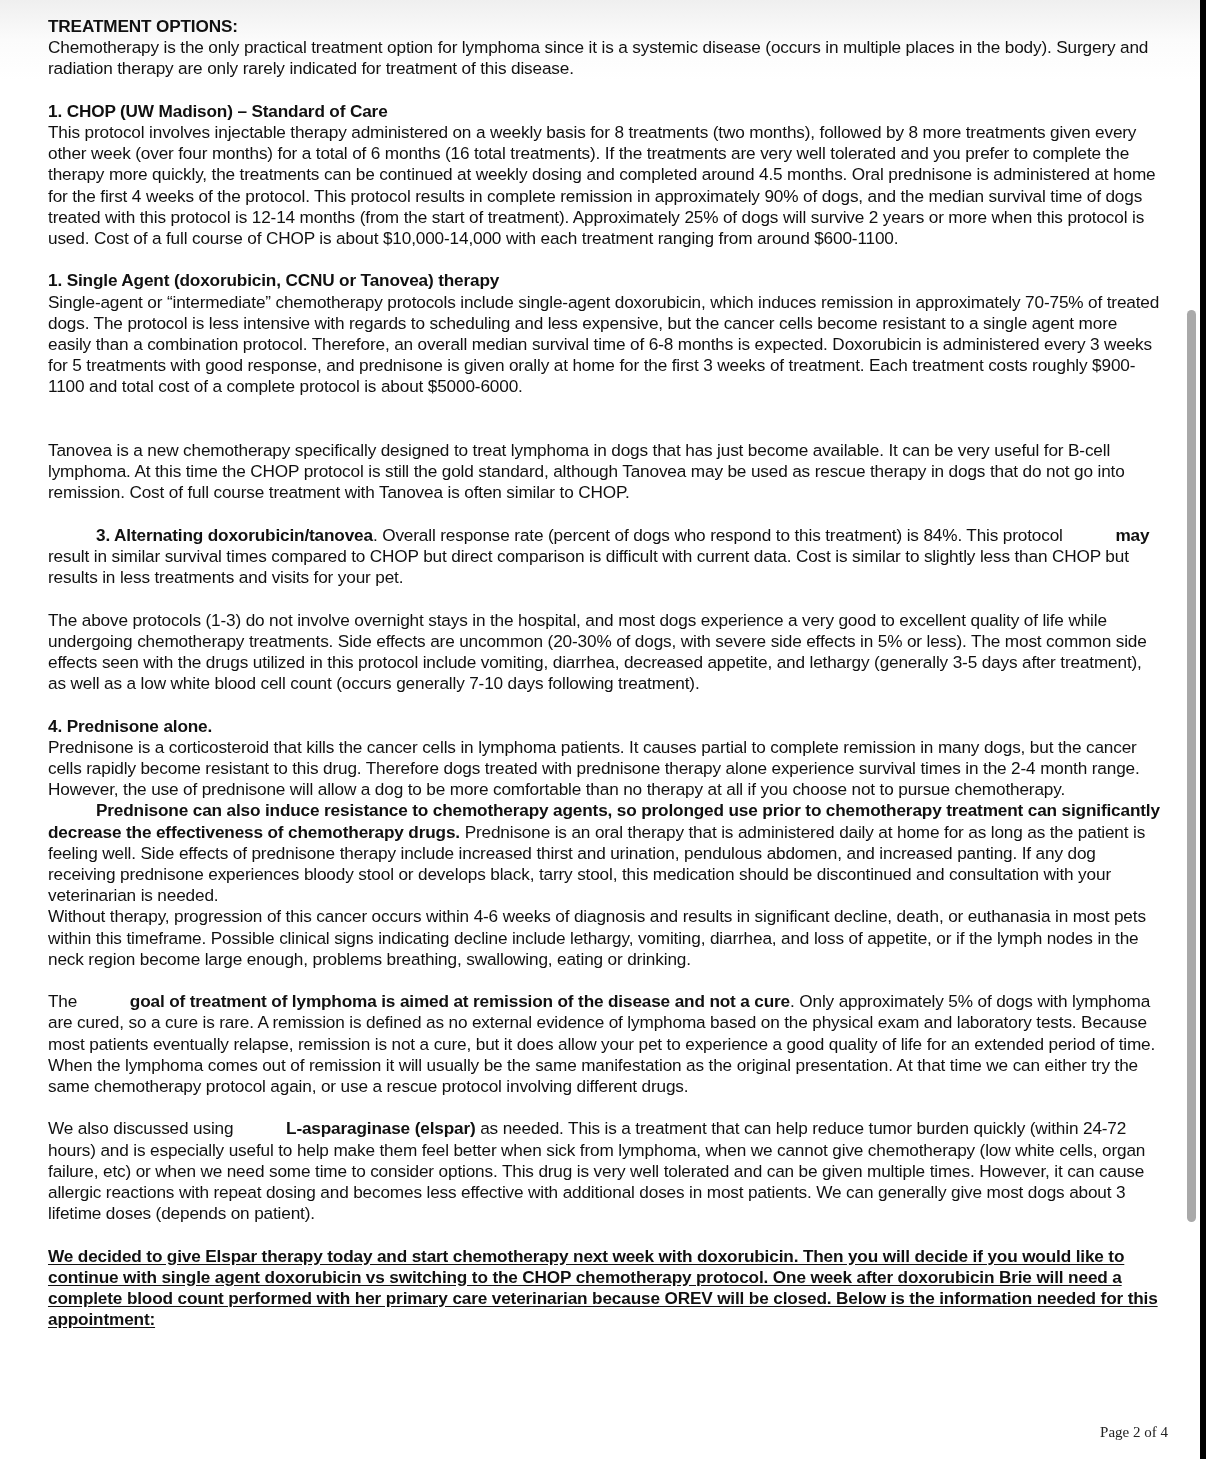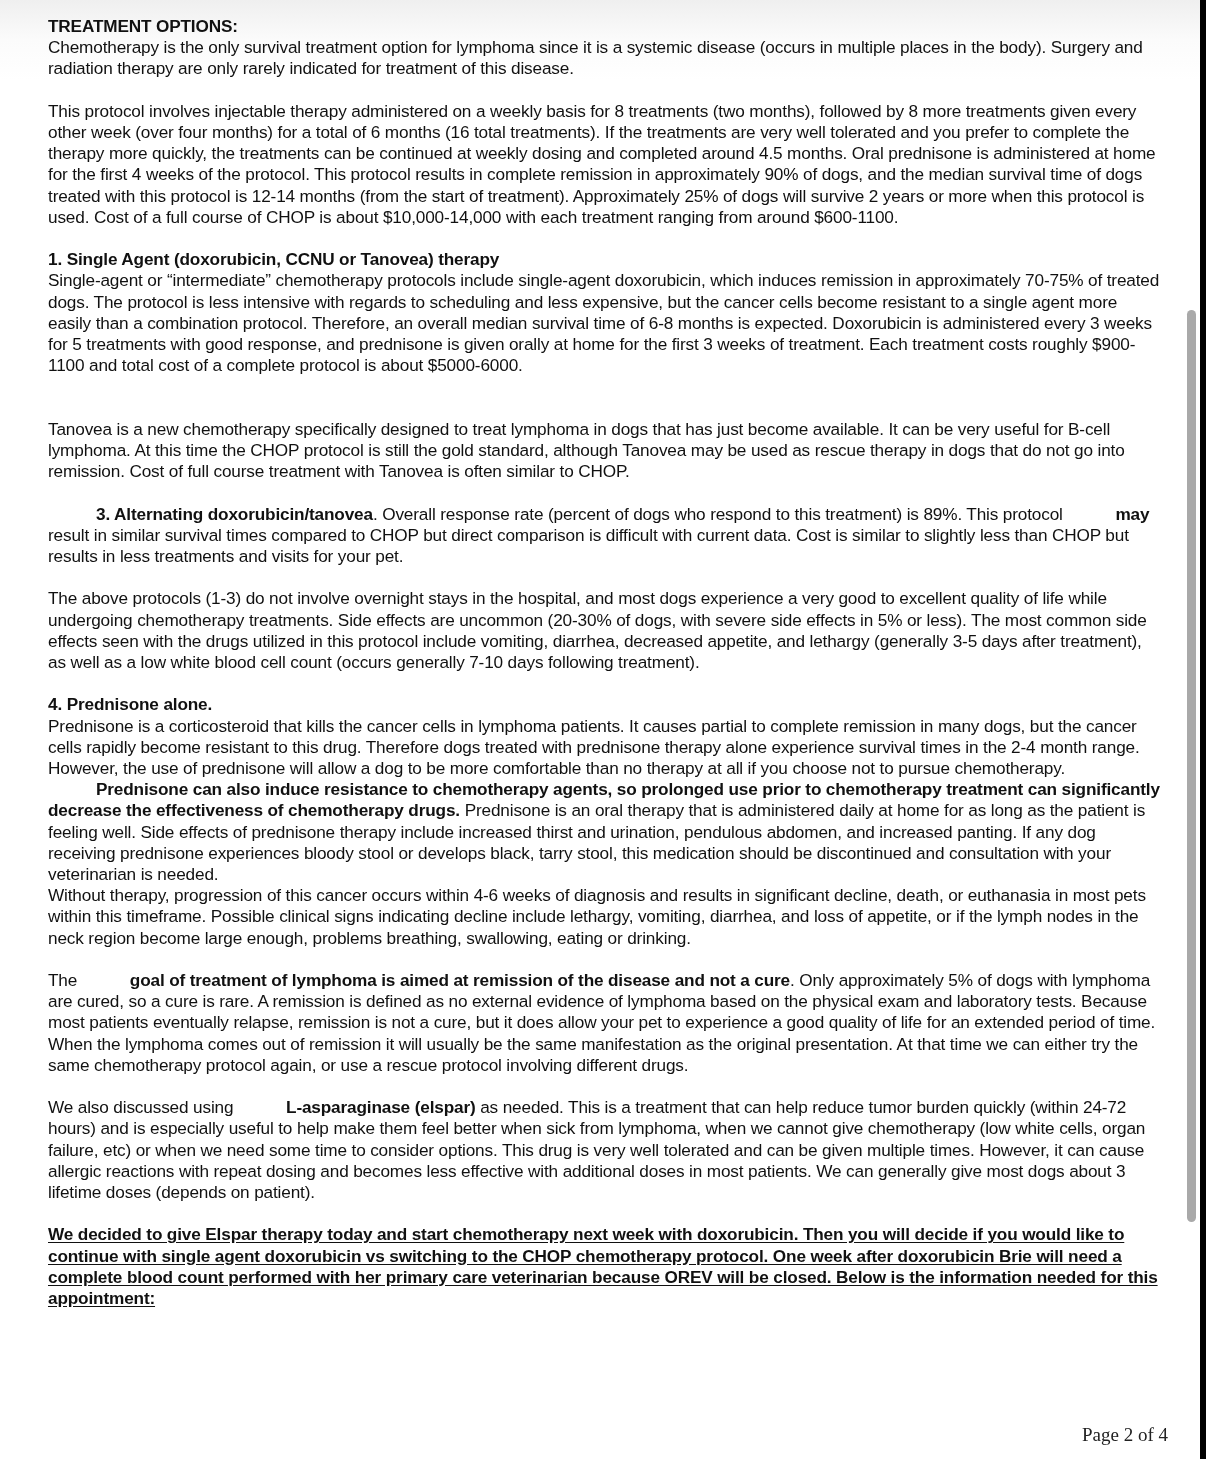--- a/index.html
+++ b/index.html
@@ -17,48 +17,49 @@
     position: absolute; left: 48px; top: 16px; width: 1115px;
     font-size: 17.2px; line-height: 21.2px; letter-spacing: -0.15px;
   }
   .content p { margin: 0; }
   .gap { height: 21.2px; }
   .h { font-weight: bold; }
   b { font-weight: bold; margin-left: 48px; }
   .u { font-weight: bold; text-decoration: underline; text-underline-offset: 2px; }
   .footer {
     position: absolute; right: 32px; top: 1424px;
-    font-family: "Liberation Serif", serif; font-size: 19px; color: #222;
+    font-family: "Liberation Serif", serif; font-size: 15px; color: #222;
   }
   .rightedge { position: absolute; left: 1200px; top: 0; width: 6px; height: 1459px; background: #000; }
   .scrollbar {
     position: absolute; left: 1187px; top: 310px; width: 9px; height: 912px;
     background: #a9a9a9; border-radius: 5px;
   }
 </style>
 </head>
 <body>
 
 <div class="page">
   <div class="content">
     <p class="h">TREATMENT OPTIONS:</p>
-    <p>Chemotherapy is the only survival treatment option for lymphoma since it is a systemic disease (occurs in multiple places in the body). Surgery and radiation therapy are only rarely indicated for treatment of this disease.</p>
+    <p>Chemotherapy is the only practical treatment option for lymphoma since it is a systemic disease (occurs in multiple places in the body). Surgery and radiation therapy are only rarely indicated for treatment of this disease.</p>
     <div class="gap"></div>
 
+    <p class="h">1. CHOP (UW Madison) – Standard of Care</p>
     <p>This protocol involves injectable therapy administered on a weekly basis for 8 treatments (two months), followed by 8 more treatments given every other week (over four months) for a total of 6 months (16 total treatments). If the treatments are very well tolerated and you prefer to complete the therapy more quickly, the treatments can be continued at weekly dosing and completed around 4.5 months. Oral prednisone is administered at home for the first 4 weeks of the protocol. This protocol results in complete remission in approximately 90% of dogs, and the median survival time of dogs treated with this protocol is 12-14 months (from the start of treatment). Approximately 25% of dogs will survive 2 years or more when this protocol is used. Cost of a full course of CHOP is about $10,000-14,000 with each treatment ranging from around $600-1100.</p>
     <div class="gap"></div>
 
     <p class="h">1. Single Agent (doxorubicin, CCNU or Tanovea) therapy</p>
     <p>Single-agent or “intermediate” chemotherapy protocols include single-agent doxorubicin, which induces remission in approximately 70-75% of treated dogs. The protocol is less intensive with regards to scheduling and less expensive, but the cancer cells become resistant to a single agent more easily than a combination protocol. Therefore, an overall median survival time of 6-8 months is expected. Doxorubicin is administered every 3 weeks for 5 treatments with good response, and prednisone is given orally at home for the first 3 weeks of treatment. Each treatment costs roughly $900-1100 and total cost of a complete protocol is about $5000-6000.</p>
     <div class="gap"></div>
     <div class="gap"></div>
     <p>Tanovea is a new chemotherapy specifically designed to treat lymphoma in dogs that has just become available. It can be very useful for B-cell lymphoma. At this time the CHOP protocol is still the gold standard, although Tanovea may be used as rescue therapy in dogs that do not go into remission. Cost of full course treatment with Tanovea is often similar to CHOP.</p>
     <div class="gap"></div>
 
-    <p><b>3. Alternating doxorubicin/tanovea</b><span>. Overall response rate (percent of dogs who respond to this treatment) is 89%.  This protocol </span><b>may</b><span> result in similar survival times compared to CHOP but direct comparison is difficult with current data.  Cost is similar to slightly less than CHOP but results in less treatments and visits for your pet.</span></p>
+    <p><b>3. Alternating doxorubicin/tanovea</b><span>. Overall response rate (percent of dogs who respond to this treatment) is 84%.  This protocol </span><b>may</b><span> result in similar survival times compared to CHOP but direct comparison is difficult with current data.  Cost is similar to slightly less than CHOP but results in less treatments and visits for your pet.</span></p>
     <div class="gap"></div>
 
     <p>The above protocols (1-3) do not involve overnight stays in the hospital, and most dogs experience a very good to excellent quality of life while undergoing chemotherapy treatments. Side effects are uncommon (20-30% of dogs, with severe side effects in 5% or less). The most common side effects seen with the drugs utilized in this protocol include vomiting, diarrhea, decreased appetite, and lethargy (generally 3-5 days after treatment), as well as a low white blood cell count (occurs generally 7-10 days following treatment).</p>
     <div class="gap"></div>
 
     <p class="h">4. Prednisone alone.</p>
     <p><span>Prednisone is a corticosteroid that kills the cancer cells in lymphoma patients. It causes partial to complete remission in many dogs, but the cancer cells rapidly become resistant to this drug. Therefore dogs treated with prednisone therapy alone experience survival times in the 2-4 month range. However, the use of prednisone will allow a dog to be more comfortable than no therapy at all if you choose not to pursue chemotherapy. </span><b>Prednisone can also induce resistance to chemotherapy agents, so prolonged use prior to chemotherapy treatment can significantly decrease the effectiveness of chemotherapy drugs.</b><span> Prednisone is an oral therapy that is administered daily at home for as long as the patient is feeling well. Side effects of prednisone therapy include increased thirst and urination, pendulous abdomen, and increased panting. If any dog receiving prednisone experiences bloody stool or develops black, tarry stool, this medication should be discontinued and consultation with your veterinarian is needed.</span></p>
     <p>Without therapy, progression of this cancer occurs within 4-6 weeks of diagnosis and results in significant decline, death, or euthanasia in most pets within this timeframe. Possible clinical signs indicating decline include lethargy, vomiting, diarrhea, and loss of appetite, or if the lymph nodes in the neck region become large enough, problems breathing, swallowing, eating or drinking.</p>
     <div class="gap"></div>
 

